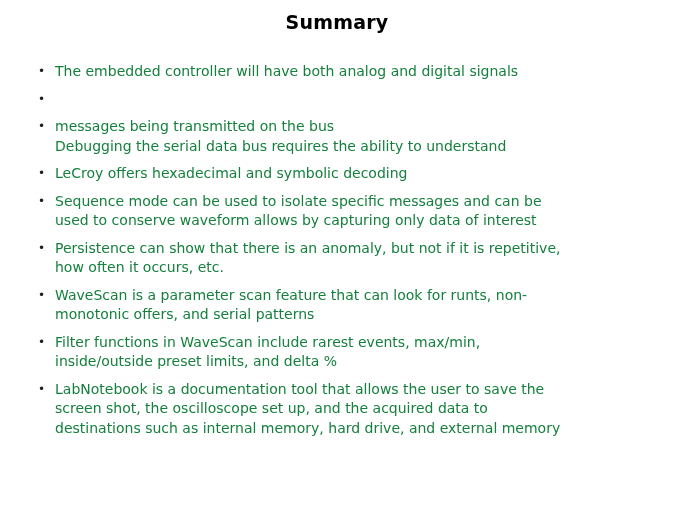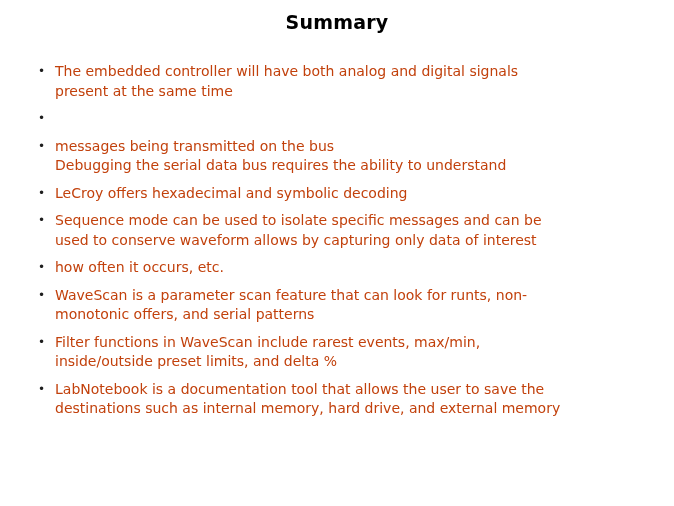--- a/index.html
+++ b/index.html
@@ -46,38 +46,37 @@
     padding-left: 2px;
     box-sizing: border-box;
   }
   .lines {
     flex: 1 1 auto;
     min-width: 0;
   }
   .ln {
     font-size: 14px;
     line-height: 19.5px;
-    color: #c2410c;
+    color: #15803d;
     white-space: nowrap;
   }
 </style>
 </head>
 <body>
 
 <div class="slide">
 
   <div class="title">Summary</div>
 
   <div class="bullets">
 
     <div class="bullet">
       <span class="marker">•</span>
       <div class="lines">
         <div class="ln">The embedded controller will have both analog and digital signals</div>
-        <div class="ln">present at the same time</div>
       </div>
     </div>
 
     <div class="bullet">
       <span class="marker">•</span>
       <div class="lines">
       </div>
     </div>
 
     <div class="bullet">
@@ -99,20 +98,21 @@
       <span class="marker">•</span>
       <div class="lines">
         <div class="ln">Sequence mode can be used to isolate specific messages and can be</div>
         <div class="ln">used to conserve waveform allows by capturing only data of interest</div>
       </div>
     </div>
 
     <div class="bullet">
       <span class="marker">•</span>
       <div class="lines">
+        <div class="ln">Persistence can show that there is an anomaly, but not if it is repetitive,</div>
         <div class="ln">how often it occurs, etc.</div>
       </div>
     </div>
 
     <div class="bullet">
       <span class="marker">•</span>
       <div class="lines">
         <div class="ln">WaveScan is a parameter scan feature that can look for runts, non-</div>
         <div class="ln">monotonic offers, and serial patterns</div>
       </div>
@@ -123,18 +123,19 @@
       <div class="lines">
         <div class="ln">Filter functions in WaveScan include rarest events, max/min,</div>
         <div class="ln">inside/outside preset limits, and delta %</div>
       </div>
     </div>
 
     <div class="bullet">
       <span class="marker">•</span>
       <div class="lines">
         <div class="ln">LabNotebook is a documentation tool that allows the user to save the</div>
+        <div class="ln">screen shot, the oscilloscope set up, and the acquired data to</div>
         <div class="ln">destinations such as internal memory, hard drive, and external memory</div>
       </div>
     </div>
 
   </div>
 </div>
 
 </body></html>

